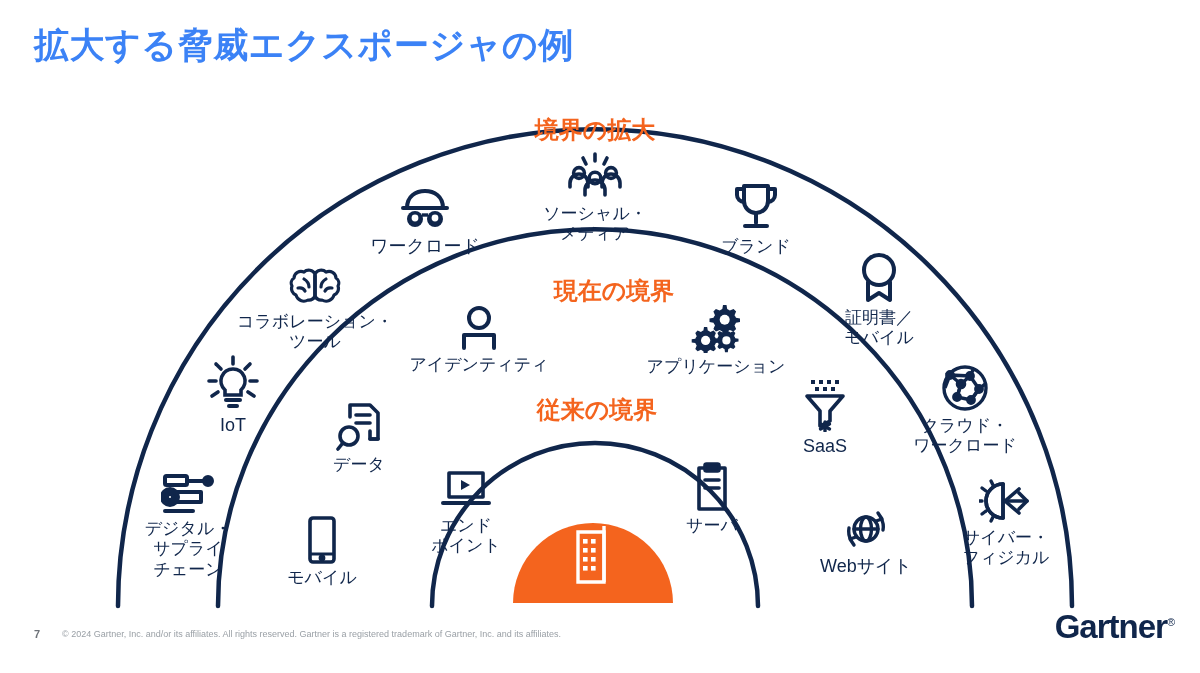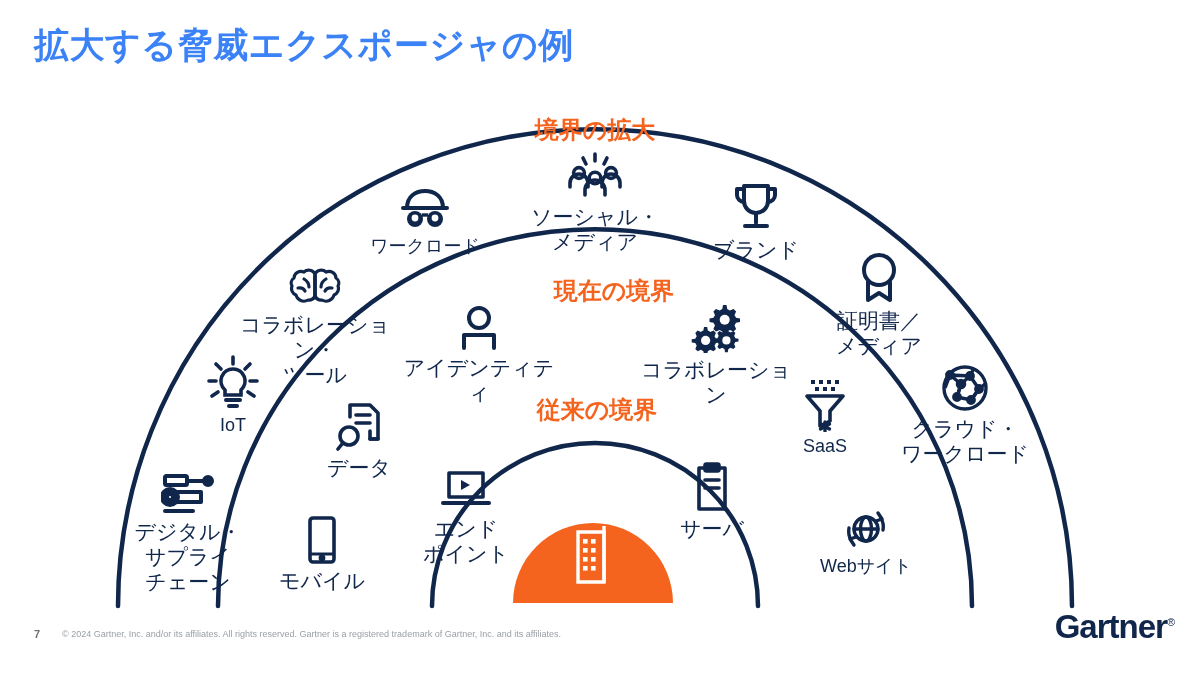--- a/index.html
+++ b/index.html
@@ -26,21 +26,21 @@
 
   .node{
     position:absolute;transform:translate(-50%,0);
     text-align:center;width:170px;
   }
   .node .ic{
     display:block;margin:0 auto 4px auto;
     color:#10264b;line-height:0;
   }
   .node .lbl{
-    display:block;color:#10264b;font-size:21px;
+    display:block;color:#10264b;font-size:17px;
     line-height:1.2;font-weight:500;white-space:pre-line;
   }
   .node .lbl.lat{font-size:18px;}
 
   .core-label{
     position:absolute;left:593px;top:516px;
     transform:translate(-50%,0);line-height:0;
   }
 
   .footer-num{
@@ -125,41 +125,63 @@
   </div>
 
   <div class="node" style="left:879px;top:252px;">
     <span class="ic">
       <svg width="44" height="52" viewBox="0 0 44 52" fill="none" stroke="#10264b" stroke-width="4" stroke-linecap="round" stroke-linejoin="round">
         <circle cx="22" cy="18" r="15"></circle>
         <path d="M11 30 v18 l11 -7 l11 7 v-18"></path>
       </svg>
     </span>
     <span class="lbl">証明書／
-メディア</span>
+モバイル</span>
   </div>
 
   <div class="node" style="left:965px;top:364px;">
     <span class="ic">
       <svg width="48" height="48" viewBox="0 0 48 48" fill="none" stroke="#10264b" stroke-width="3.4">
         <circle cx="24" cy="24" r="21"></circle>
         <path d="M9 11 L20 20 L16 33 L30 36 L38 25 L29 12 Z"></path>
         <path d="M20 20 L29 12 M20 20 L16 33 M30 36 L38 25 M9 11 L4 24 M38 25 L44 20 M29 12 L33 4"></path>
         <circle cx="20" cy="20" r="3.6" fill="#10264b"></circle>
         <circle cx="16" cy="33" r="3.2" fill="#10264b"></circle>
         <circle cx="30" cy="36" r="3.2" fill="#10264b"></circle>
         <circle cx="38" cy="25" r="3.2" fill="#10264b"></circle>
         <circle cx="29" cy="12" r="3.2" fill="#10264b"></circle>
         <circle cx="9" cy="11" r="3.2" fill="#10264b"></circle>
       </svg>
     </span>
     <span class="lbl">クラウド・
 ワークロード</span>
   </div>
 
+  <div class="node" style="left:1006px;top:478px;">
+    <span class="ic">
+      <svg width="54" height="46" viewBox="0 0 54 46" fill="none" stroke="#10264b" stroke-width="3.6" stroke-linecap="round" stroke-linejoin="round">
+        <path d="M24 6 a17 17 0 1 0 0 34 Z" fill="none"></path>
+        <path d="M24 6 a17 17 0 1 0 0 34"></path>
+        <path d="M24 6 v34"></path>
+        <g stroke-width="3.4">
+          <line x1="7" y1="13" x2="3" y2="10"></line>
+          <line x1="3" y1="23" x2="-1" y2="23"></line>
+          <line x1="7" y1="33" x2="3" y2="36"></line>
+          <line x1="14" y1="7" x2="12" y2="3"></line>
+          <line x1="14" y1="39" x2="12" y2="43"></line>
+        </g>
+        <line x1="26" y1="23" x2="48" y2="23"></line>
+        <polyline points="40,15 48,23 40,31"></polyline>
+        <line x1="26" y1="23" x2="40" y2="11"></line>
+        <line x1="26" y1="23" x2="40" y2="35"></line>
+      </svg>
+    </span>
+    <span class="lbl">サイバー・
+フィジカル</span>
+  </div>
 
   <div class="node" style="left:315px;top:268px;">
     <span class="ic">
       <svg width="54" height="40" viewBox="0 0 54 40" fill="none" stroke="#10264b" stroke-width="3.2" stroke-linecap="round" stroke-linejoin="round">
         <path d="M27 6 a7 7 0 0 0 -11 -2 a7 7 0 0 0 -10 6 a6 6 0 0 0 -2 8 a7 7 0 0 0 4 9 a8 8 0 0 0 12 5 a7 7 0 0 0 7 -4 Z"></path>
         <path d="M27 6 a7 7 0 0 1 11 -2 a7 7 0 0 1 10 6 a6 6 0 0 1 2 8 a7 7 0 0 1 -4 9 a8 8 0 0 1 -12 5 a7 7 0 0 1 -7 -4 Z"></path>
         <path d="M27 8 v22 M16 11 q5 3 5 8 M38 11 q-5 3 -5 8 M10 20 q5 -1 7 3 M44 20 q-5 -1 -7 3"></path>
       </svg>
     </span>
     <span class="lbl">コラボレーション・
@@ -217,21 +239,21 @@
         <g fill="#10264b">
           <path d="M35 2 l3.5 0 l.7 4 a8 8 0 0 1 2.6 1.5 l3.8-1.6 l2.5 2.5 l-1.6 3.8 a8 8 0 0 1 1.5 2.6 l4 .7 l0 3.5 l-4 .7 a8 8 0 0 1 -1.5 2.6 l1.6 3.8 l-2.5 2.5 l-3.8-1.6 a8 8 0 0 1 -2.6 1.5 l-.7 4 l-3.5 0 l-.7-4 a8 8 0 0 1 -2.6-1.5 l-3.8 1.6 l-2.5-2.5 l1.6-3.8 a8 8 0 0 1 -1.5-2.6 l-4-.7 l0-3.5 l4-.7 a8 8 0 0 1 1.5-2.6 l-1.6-3.8 l2.5-2.5 l3.8 1.6 a8 8 0 0 1 2.6-1.5 Z"></path>
           <circle cx="36.7" cy="16.7" r="5" fill="#fff"></circle>
           <path d="M16 24 l3.2 0 l.6 3.6 a7.2 7.2 0 0 1 2.4 1.4 l3.4-1.4 l2.3 2.3 l-1.4 3.4 a7.2 7.2 0 0 1 1.4 2.4 l3.6 .6 l0 3.2 l-3.6 .6 a7.2 7.2 0 0 1 -1.4 2.4 l1.4 3.4 l-2.3 2.3 l-3.4-1.4 a7.2 7.2 0 0 1 -2.4 1.4 l-.6 3.6 l-3.2 0 l-.6-3.6 a7.2 7.2 0 0 1 -2.4-1.4 l-3.4 1.4 l-2.3-2.3 l1.4-3.4 a7.2 7.2 0 0 1 -1.4-2.4 l-3.6-.6 l0-3.2 l3.6-.6 a7.2 7.2 0 0 1 1.4-2.4 l-1.4-3.4 l2.3-2.3 l3.4 1.4 a7.2 7.2 0 0 1 2.4-1.4 Z"></path>
           <circle cx="17.6" cy="37.4" r="4.6" fill="#fff"></circle>
           <path d="M45 26 l2.8 0 l.5 3.2 a6.4 6.4 0 0 1 2.1 1.2 l3-1.3 l2 2 l-1.3 3 a6.4 6.4 0 0 1 1.2 2.1 l3.2 .5 l0 2.8 l-3.2 .5 a6.4 6.4 0 0 1 -1.2 2.1 l1.3 3 l-2 2 l-3-1.3 a6.4 6.4 0 0 1 -2.1 1.2 l-.5 3.2 l-2.8 0 l-.5-3.2 a6.4 6.4 0 0 1 -2.1-1.2 l-3 1.3 l-2-2 l1.3-3 a6.4 6.4 0 0 1 -1.2-2.1 l-3.2-.5 l0-2.8 l3.2-.5 a6.4 6.4 0 0 1 1.2-2.1 l-1.3-3 l2-2 l3 1.3 a6.4 6.4 0 0 1 2.1-1.2 Z" transform="translate(-8,-1)"></path>
           <circle cx="38.4" cy="37.4" r="4.1" fill="#fff"></circle>
         </g>
       </svg>
     </span>
-    <span class="lbl">コラボレーション</span>
+    <span class="lbl">アプリケーション</span>
   </div>
 
   <div class="node" style="left:825px;top:378px;">
     <span class="ic">
       <svg width="46" height="54" viewBox="0 0 46 54" fill="none" stroke="#10264b" stroke-width="3.6" stroke-linecap="round" stroke-linejoin="round">
         <g fill="#10264b" stroke="none">
           <rect x="9" y="2" width="4" height="4"></rect>
             <rect x="17" y="2" width="4" height="4"></rect>
           <rect x="25" y="2" width="4" height="4"></rect>
             <rect x="33" y="2" width="4" height="4"></rect>

